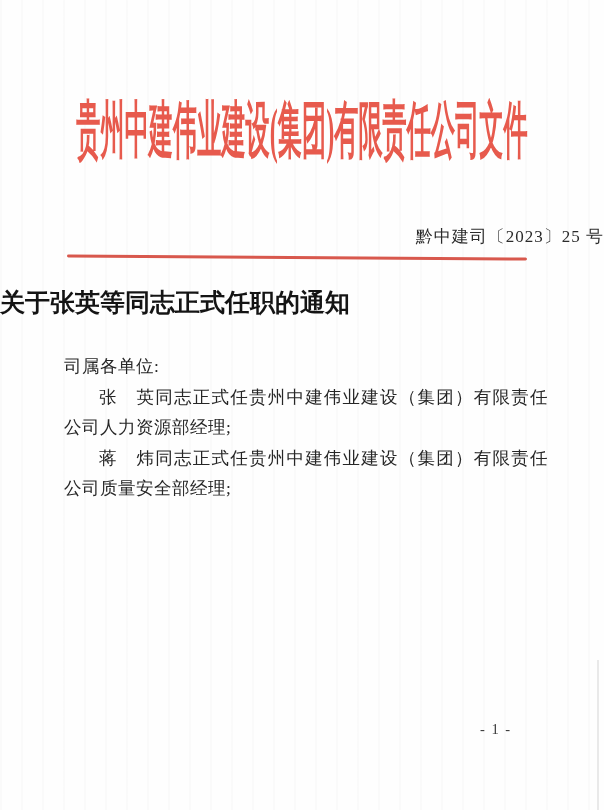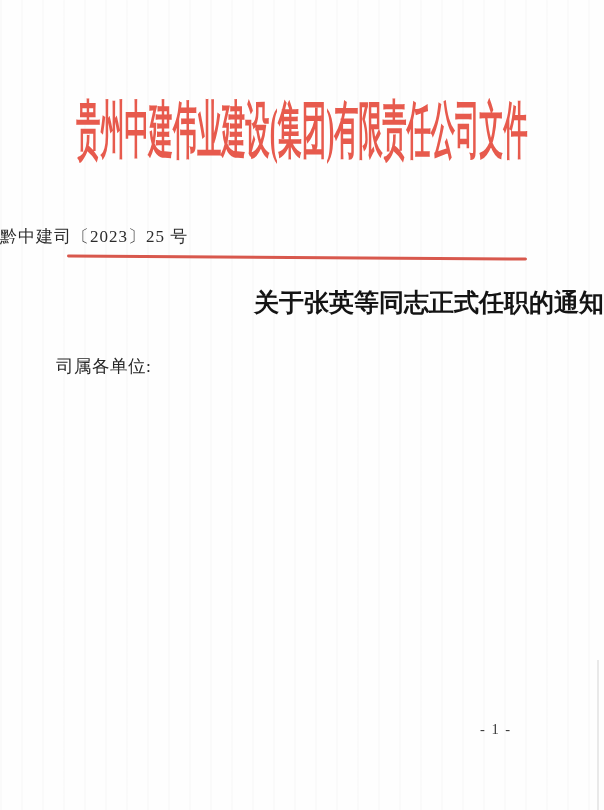--- a/index.html
+++ b/index.html
@@ -47,21 +47,21 @@
     line-height: 80px;
     font-weight: 700;
     color: var(--letterhead-red, #e75a4d);
     letter-spacing: 0px;
   }
   .doc-number {
     position: absolute;
     top: 224px;
     left: 0;
     width: 100%;
-    text-align: left;
+    text-align: right;
     font-size: 17px;
     line-height: 26px;
     letter-spacing: 1px;
     color: #2b2b2b;
   }
   .red-divider {
     position: absolute;
     top: 256px;
     left: 67px;
     width: 460px;
@@ -69,30 +69,30 @@
     border-radius: 2px;
     background: var(--divider-red, #d8584d);
     transform: rotate(0.4deg);
   }
   .doc-title {
     position: absolute;
     top: 285px;
     left: 0;
     width: 100%;
     margin: 0;
-    text-align: right;
+    text-align: left;
     font-size: 25px;
     line-height: 36px;
     font-weight: 700;
     color: #141414;
   }
   .body-text {
     position: absolute;
     top: 351px;
-    left: 56px;
+    left: 64px;
     width: 484px;
     font-size: 17.5px;
     line-height: 30.5px;
     text-align: justify;
     color: var(--body-text, #262626);
     letter-spacing: 0.5px;
   }
   .body-text p {
     margin: 0;
     text-indent: 2em;
@@ -117,19 +117,21 @@
   <div class="letterhead-text">贵州中建伟业建设(集团)有限责任公司文件</div>
 
   <div class="doc-number">黔中建司〔2023〕25 号</div>
 
   <div class="red-divider"></div>
 
   <h1 class="doc-title">关于张英等同志正式任职的通知</h1>
 
   <div class="body-text">
     <p class="salutation">司属各单位:</p>
+    <p>张　英同志正式任贵州中建伟业建设（集团）有限责任公司人力资源部经理;</p>
+    <p>蒋　炜同志正式任贵州中建伟业建设（集团）有限责任公司质量安全部经理;</p>
   </div>
 
   <div class="page-number">- 1 -</div>
 
   <div class="scan-edge"></div>
 
 </div>
 
 </body></html>

